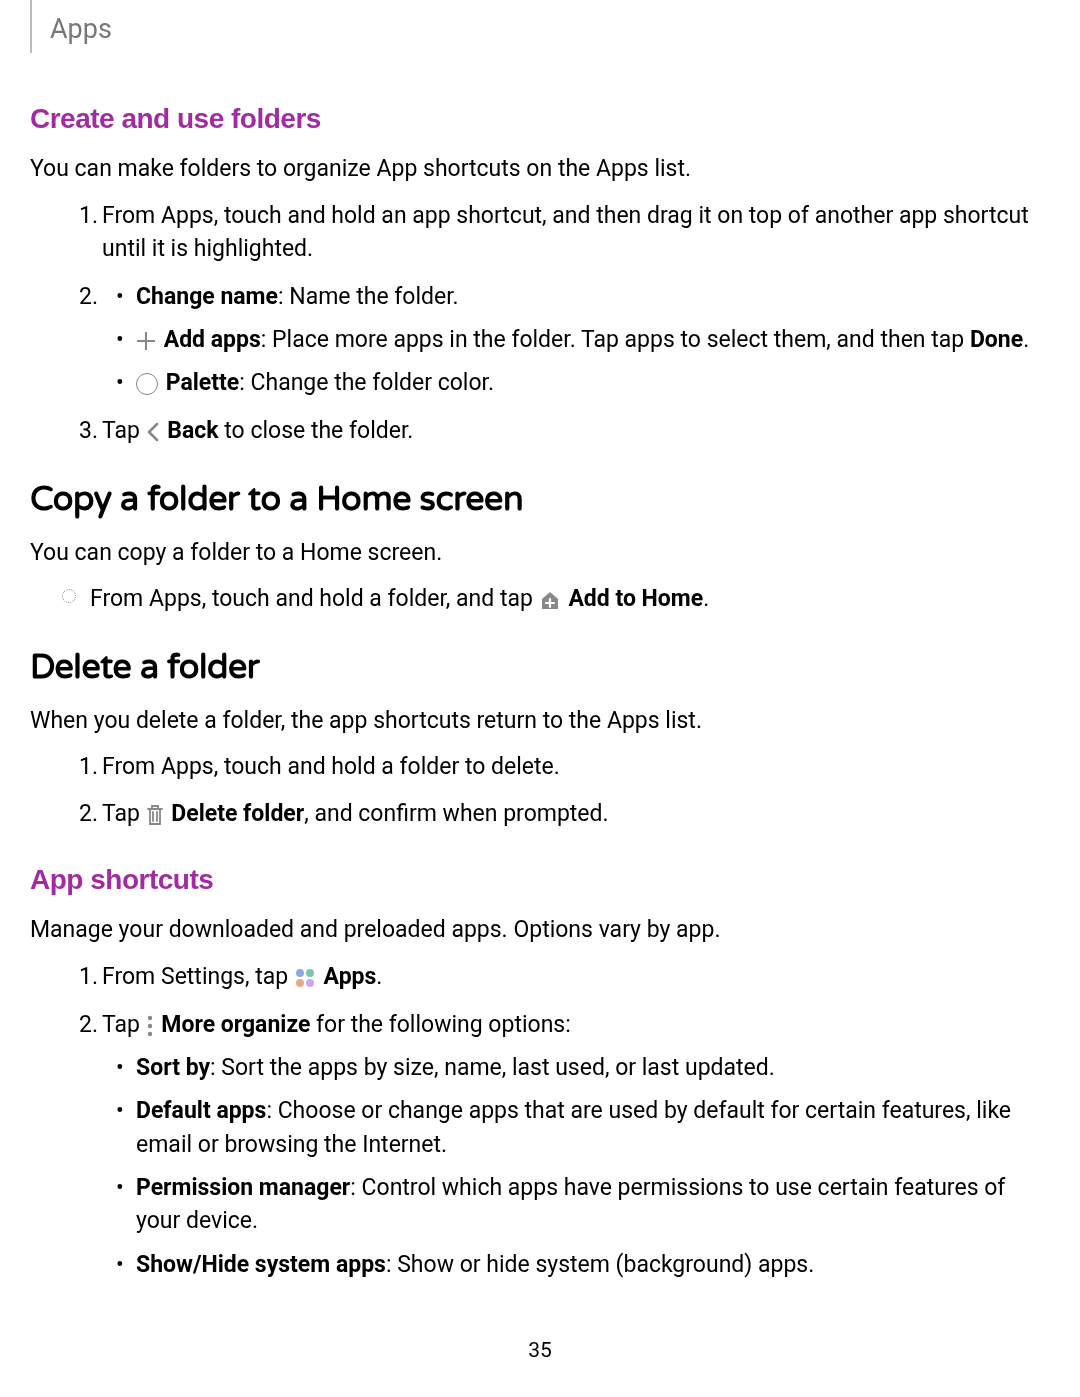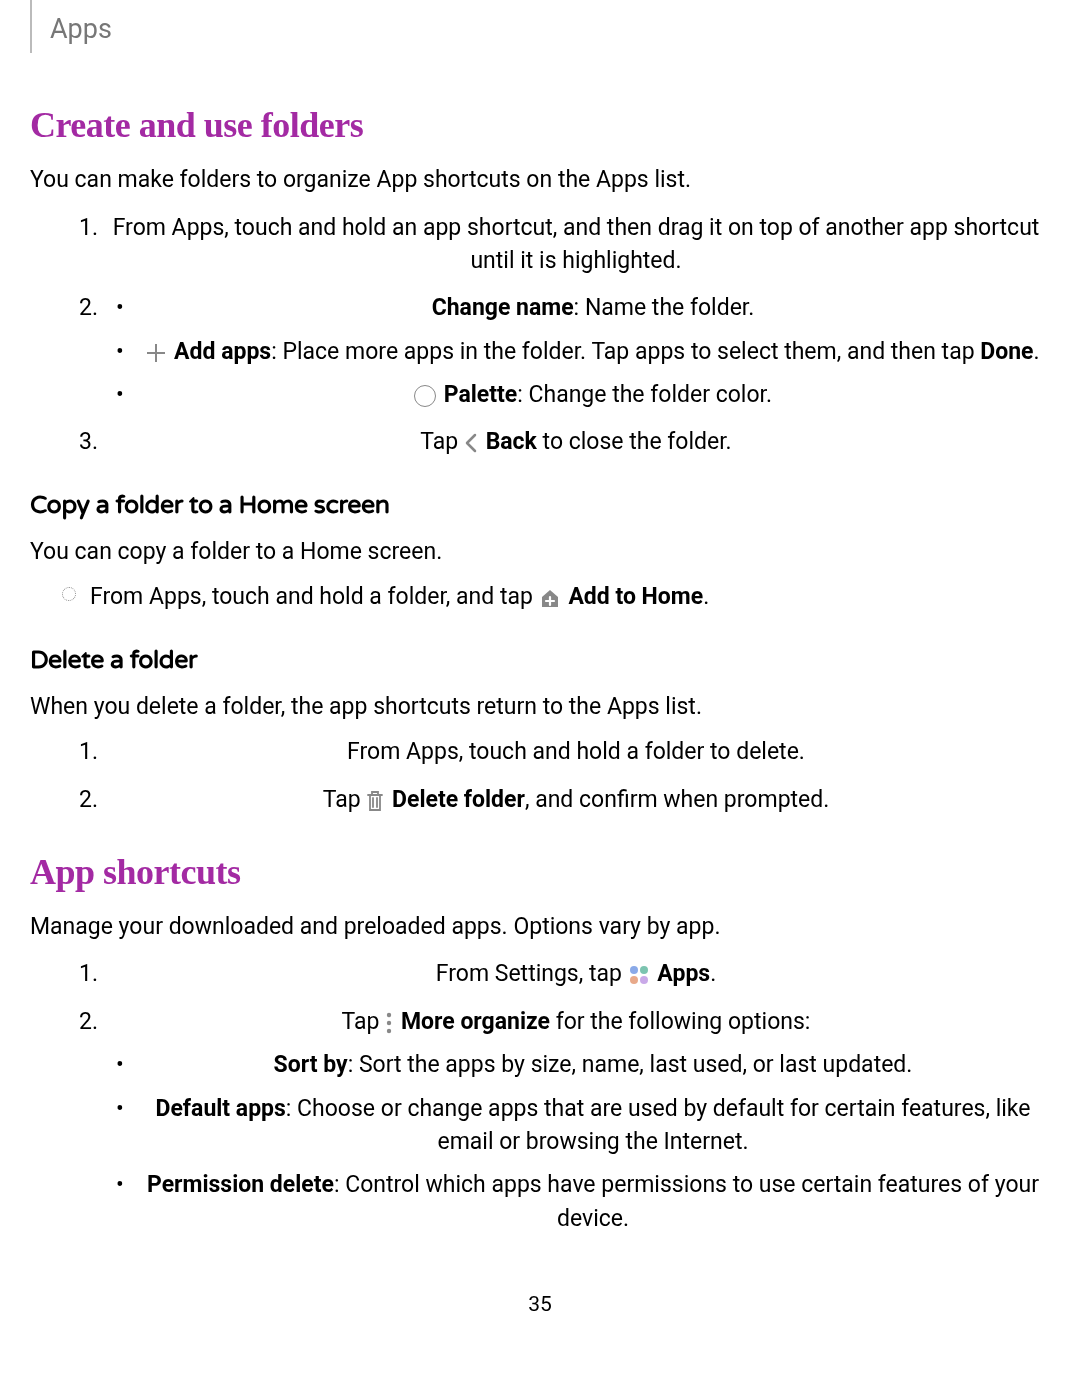--- a/index.html
+++ b/index.html
@@ -18,39 +18,39 @@
       margin-bottom: 46px;
       padding-top: 10px;
       padding-bottom: 4px;
     }
     .breadcrumb {
       color: #777;
       font-size: 27px;
       font-weight: 400;
     }
     h1.section-title {
-      font-family: Liberation Serif, serif;
+      font-family: Liberation Sans, sans-serif;
       color: #a32aa3;
-      font-size: 36px;
+      font-size: 28px;
       font-weight: 700;
       margin-bottom: 12px;
       letter-spacing: -0.5px;
     }
     h2.sub-title {
       font-family: 'Arial Rounded MT Bold', 'Varela Round', Arial, sans-serif;
       color: #000;
-      font-size: 25px;
+      font-size: 34px;
       font-weight: 700;
       margin-top: 28px;
       margin-bottom: 12px;
       letter-spacing: -0.4px;
     }
     .intro-text { margin-bottom: 14px; }
     ol.numbered { list-style: none; counter-reset: item; padding-left: 72px; }
-    ol.numbered > li { counter-increment: item; position: relative; margin-bottom: 14px; text-align: center; }
+    ol.numbered > li { counter-increment: item; position: relative; margin-bottom: 14px; }
     ol.numbered > li::before {
       content: counter(item) ".";
       position: absolute;
       left: -30px;
       width: 26px;
       text-align: right;
     }
     ul.bulleted { list-style: none; padding-left: 34px; margin-top: 10px; }
     ul.bulleted > li { position: relative; margin-bottom: 10px; }
     ul.bulleted > li::before {
@@ -188,19 +188,22 @@
     </span>
     <b>More organize</b><span> for the following options:</span>
     <ul class="bulleted">
       <li>
         <b>Sort by</b><span>: Sort the apps by size, name, last used, or last updated.</span>
       </li>
       <li>
         <b>Default apps</b><span>: Choose or change apps that are used by default for certain features, like email or browsing the Internet.</span>
       </li>
       <li>
-        <b>Permission delete</b><span>: Control which apps have permissions to use certain features of your device.</span>
+        <b>Permission manager</b><span>: Control which apps have permissions to use certain features of your device.</span>
+      </li>
+      <li>
+        <b>Show/Hide system apps</b><span>: Show or hide system (background) apps.</span>
       </li>
     </ul>
   </li>
 </ol>
 
 <div class="page-number">35</div>
 
 </body></html>

